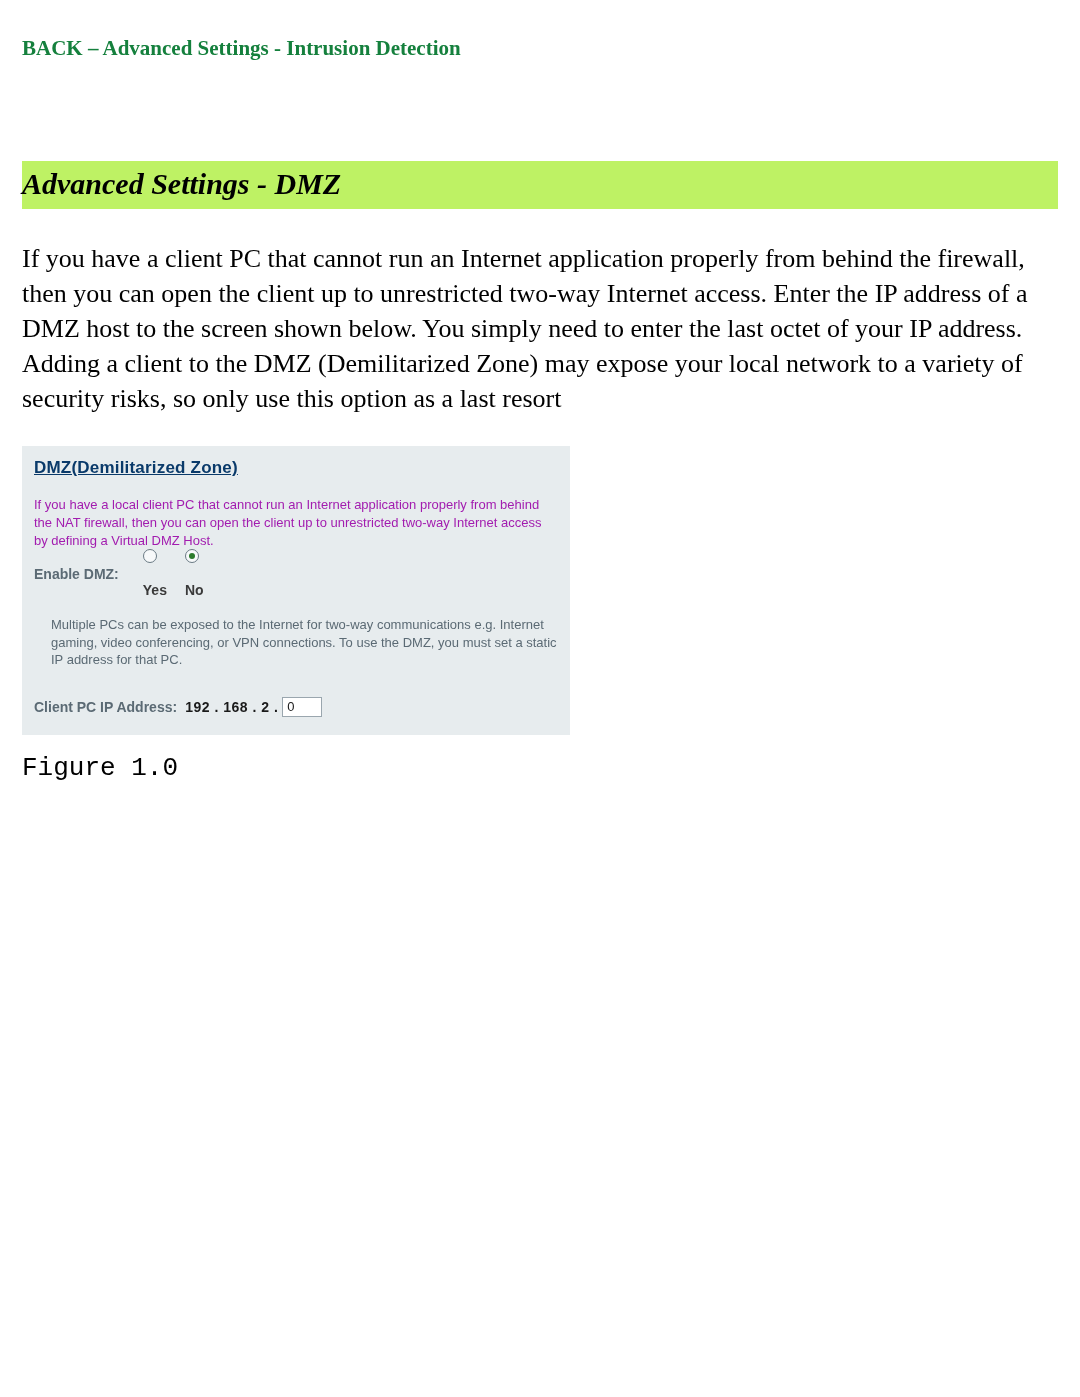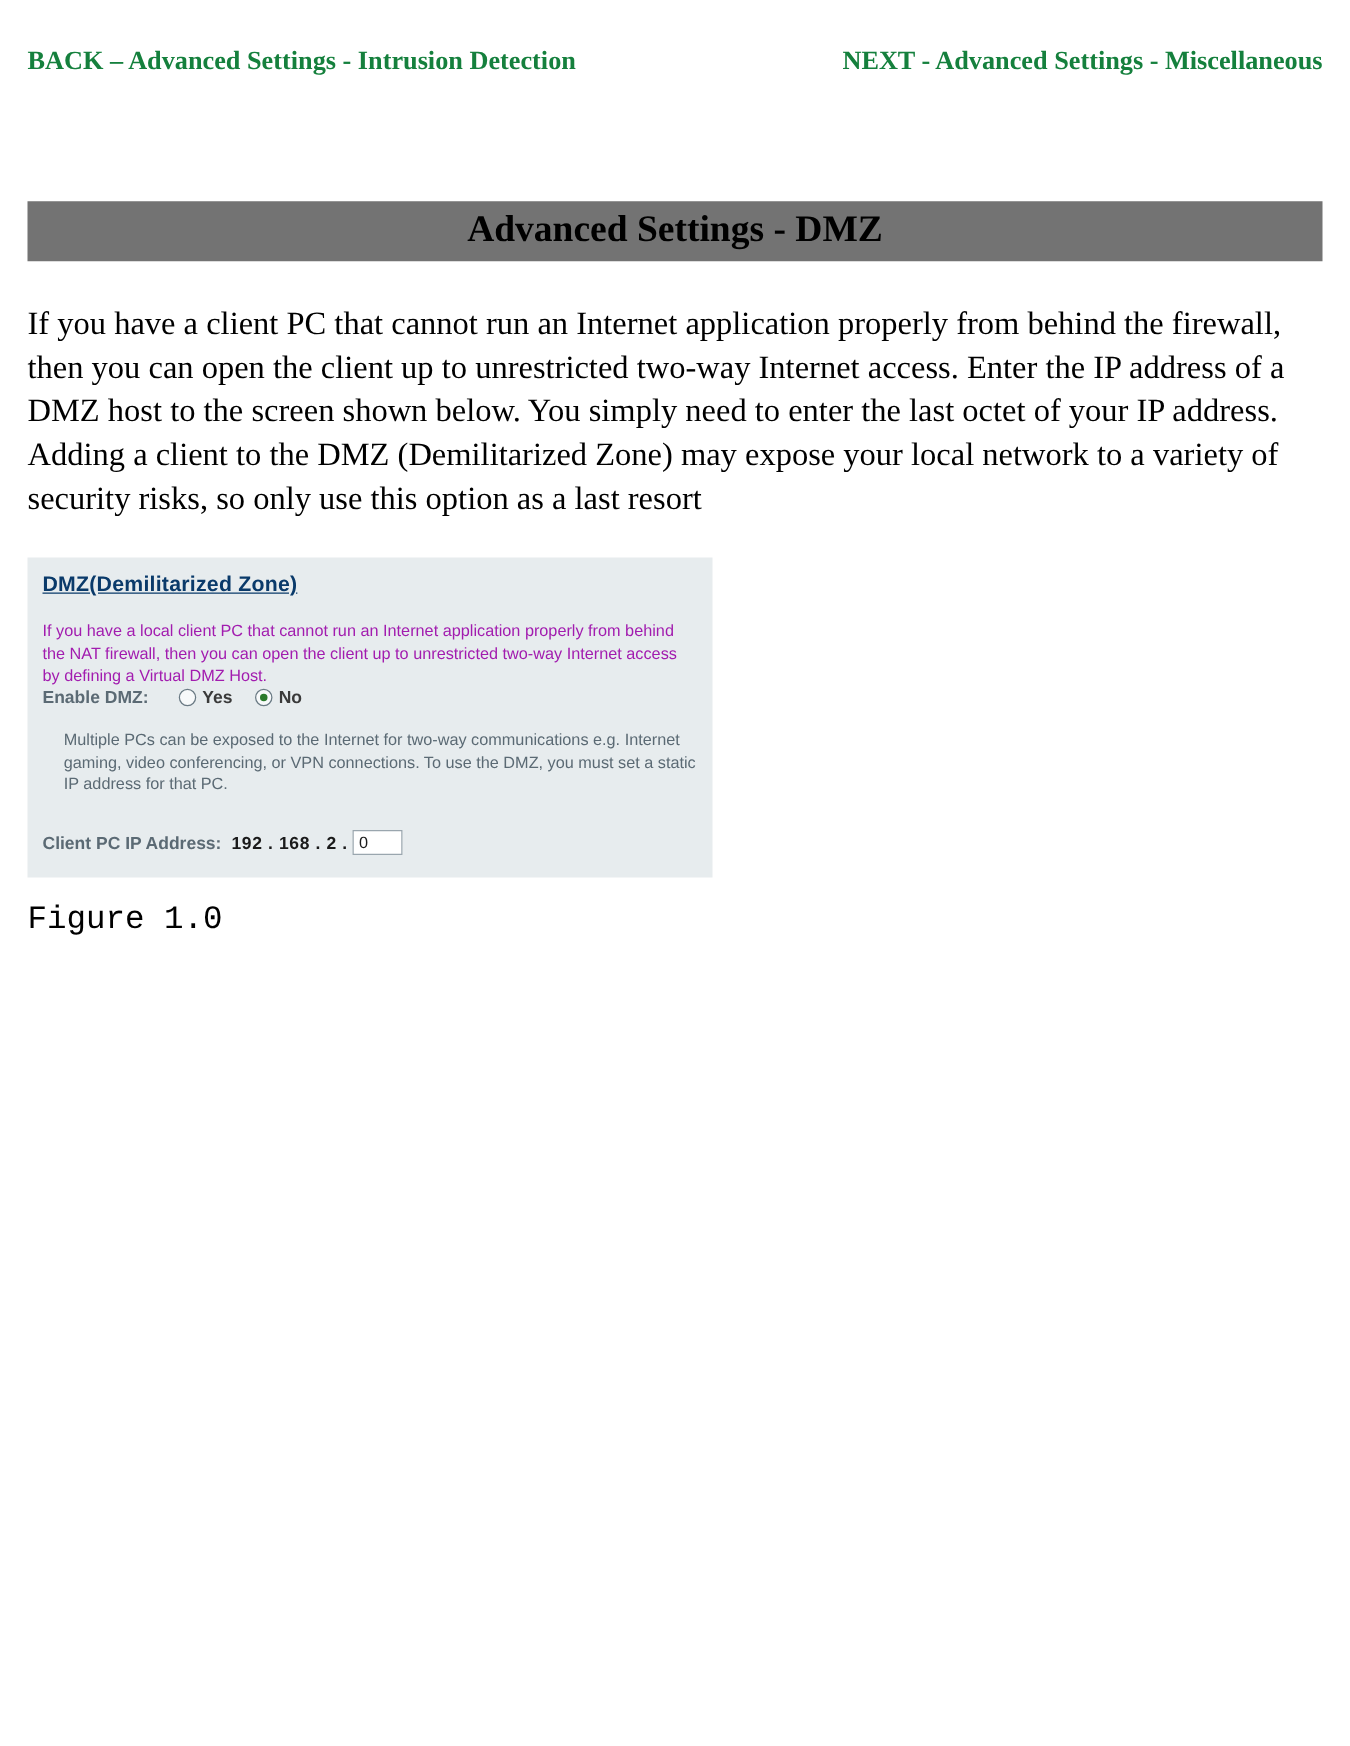--- a/index.html
+++ b/index.html
@@ -21,22 +21,22 @@
     font-family: "Times New Roman", Times, serif;
     font-weight: bold;
     font-size: 21px;
     margin-bottom: 100px;
   }
   .nav-link {
     color: #15803d;
     cursor: pointer;
   }
   .title-bar {
-    background: #737373;
-    text-align: center;
+    background: #bef264;
+    font-style: italic;
     font-weight: bold;
     font-size: 30px;
     padding: 6px 0 8px 0;
     margin: 0 0 32px 0;
     font-family: "Times New Roman", Times, serif;
   }
   .body-text {
     font-size: 26px;
     line-height: 1.35;
     margin: 0 0 30px 0;
@@ -76,23 +76,24 @@
   }
   .radio-group {
     display: flex;
     align-items: center;
     gap: 18px;
     font-weight: bold;
     color: #3a3a3a;
   }
   .radio-opt {
     display: inline-flex;
-    align-items: flex-end;
-    gap: 5px;
+    align-items: flex-start;
+    gap: 19px;
     cursor: pointer;
+    flex-direction: column;
   }
   .radio-circle {
     width: 12px;
     height: 12px;
     border: 1.5px solid #6a7a84;
     border-radius: 50%;
     display: inline-flex;
     align-items: center;
     justify-content: center;
     background: #f7f9fa;
@@ -145,21 +146,20 @@
     font-family: Liberation Mono, monospace;
   }
 </style>
 </head>
 <body>
 
 <div class="page">
 
   <div class="nav-row">
     <span class="nav-link">BACK – Advanced Settings - Intrusion Detection</span>
-    <span class="nav-link">NEXT - Advanced Settings - Miscellaneous</span>
   </div>
 
   <div class="title-bar">Advanced Settings - DMZ</div>
 
   <p class="body-text">If you have a client PC that cannot run an Internet application properly from behind the firewall, then you can open the client up to unrestricted two-way Internet access. Enter the IP address of a DMZ host to the screen shown below. You simply need to enter the last octet of your IP address. Adding a client to the DMZ (Demilitarized Zone) may expose your local network to a variety of security risks, so only use this option as a last resort</p>
 
   <div class="panel">
     <div class="panel-title">DMZ(Demilitarized Zone)</div>
     <div class="panel-desc">If you have a local client PC that cannot run an Internet application properly from behind the NAT firewall, then you can open the client up to unrestricted two-way Internet access by defining a Virtual DMZ Host.</div>
 

